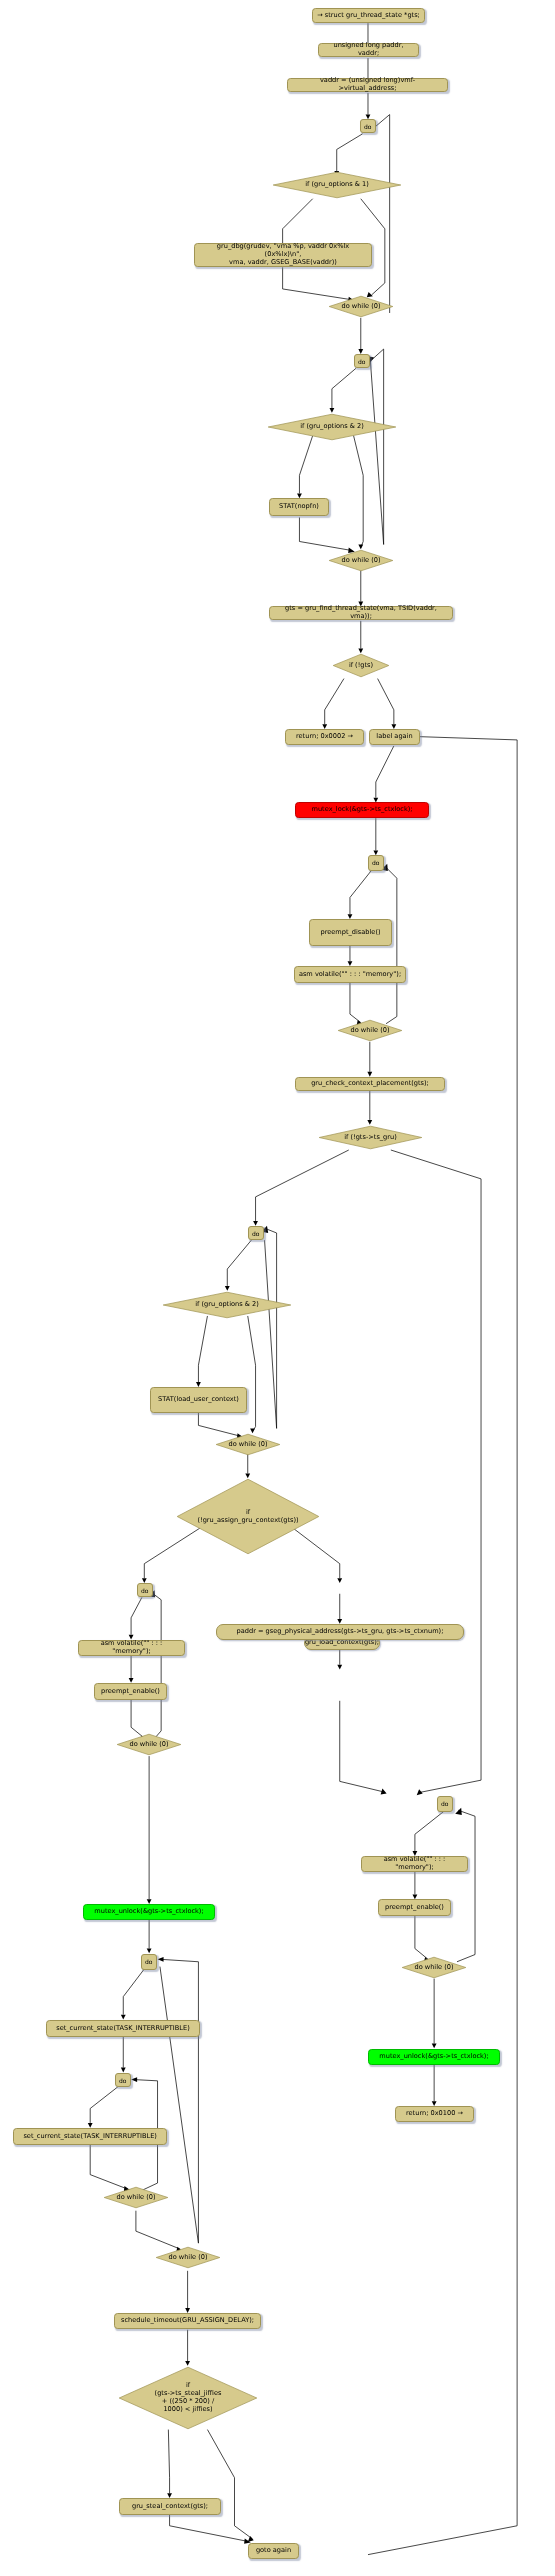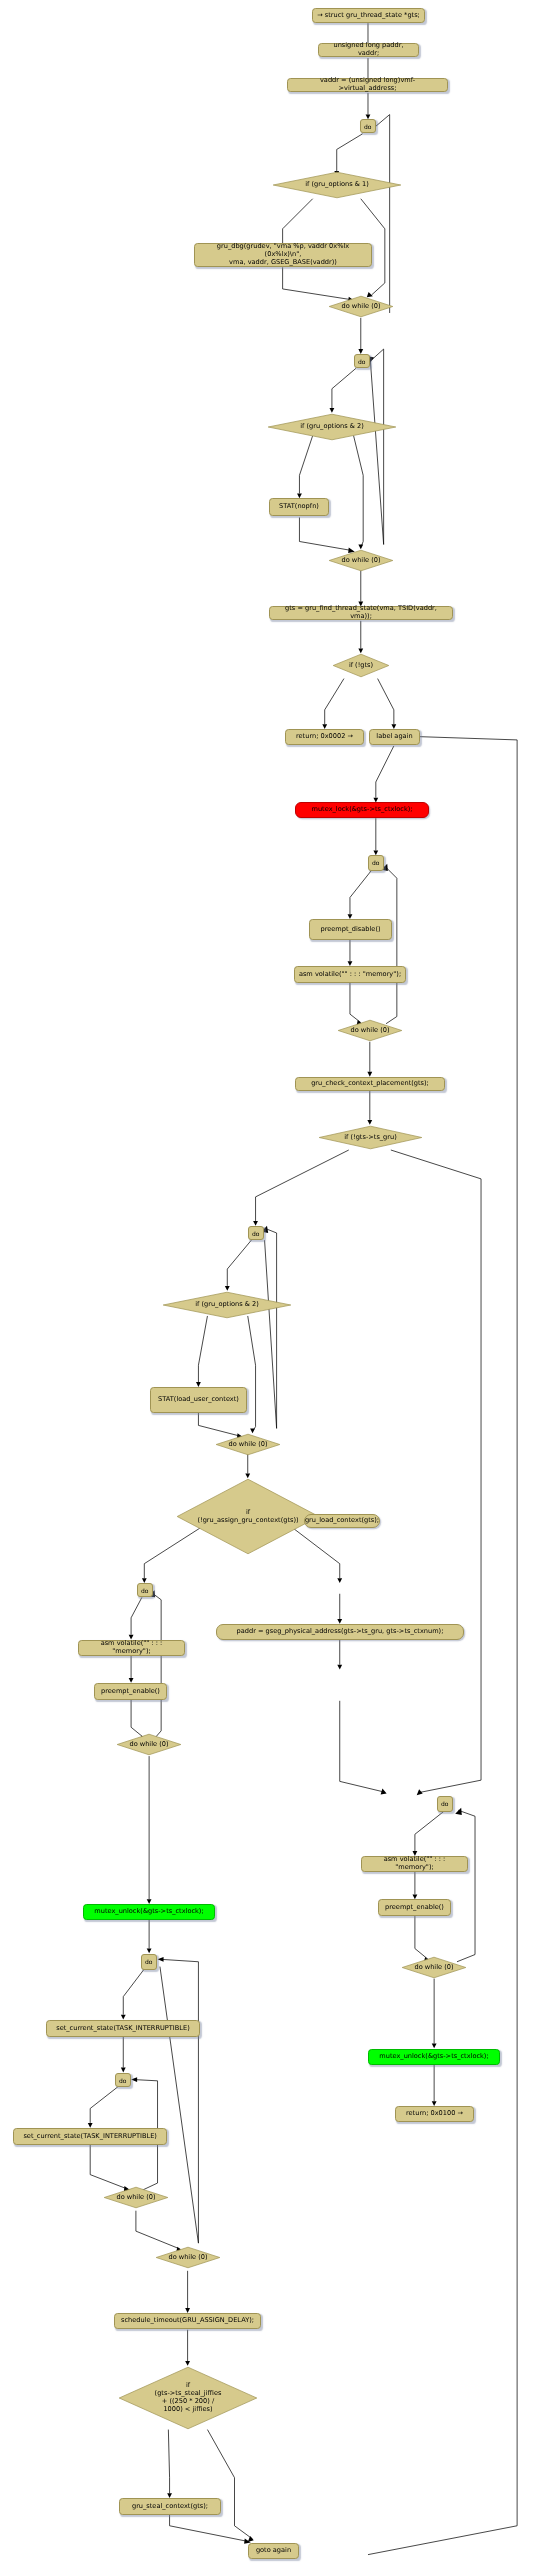--- a/index.html
+++ b/index.html
@@ -291,24 +291,24 @@
   <div class="node diamond" style="left:332px;top:653px;width:58px;height:25px;">
     <svg viewBox="0 0 96 42" preserveAspectRatio="none">
         <polygon points="48,2 94,21 48,40 2,21" fill="#D6CA8C" stroke="#A09454" stroke-width="1.2"></polygon>
       </svg>
     <span>if (!gts)</span>
   </div>
 
   <div class="node rect" style="left:285px;top:729px;width:79px;height:15.6px;">return; 0x0002 →</div>
   <div class="node rect" style="left:369px;top:729px;width:51px;height:15.6px;">label again</div>
 
-  <div class="node rect red" style="left:295px;top:802px;width:134px;height:15.6px;border-radius:6px;">mutex_lock(&amp;gts-&gt;ts_ctxlock);</div>
+  <div class="node rect red" style="left:295px;top:802px;width:134px;height:15.6px;">mutex_lock(&amp;gts-&gt;ts_ctxlock);</div>
 
   <div class="node rect tiny" style="left:368px;top:855px;width:15.6px;height:15.6px;">do</div>
-  <div class="node rect" style="left:309px;top:919px;width:83px;height:21px;">preempt_disable()</div>
+  <div class="node rect" style="left:309px;top:919px;width:83px;height:27px;">preempt_disable()</div>
   <div class="node rect" style="left:294px;top:966px;width:112px;height:17px;">asm volatile("" : : : "memory");</div>
 
   <div class="node diamond" style="left:337px;top:1019px;width:66px;height:23px;">
     <svg viewBox="0 0 110 38" preserveAspectRatio="none">
         <polygon points="55,2 108,19 55,36 2,19" fill="#D6CA8C" stroke="#A09454" stroke-width="1.2"></polygon>
       </svg>
     <span>do while (0)</span>
   </div>
 
   <div class="node rect" style="left:295px;top:1077px;width:150px;height:14.4px;">gru_check_context_placement(gts);</div>
@@ -340,21 +340,21 @@
 
   <div class="node diamond" style="left:176px;top:1478px;width:144px;height:77px;">
     <svg viewBox="0 0 240 128" preserveAspectRatio="none">
         <polygon points="120,2 238,64 120,126 2,64" fill="#D6CA8C" stroke="#A09454" stroke-width="1.2"></polygon>
       </svg>
     <span>if
 (!gru_assign_gru_context(gts))</span>
   </div>
 
   <div class="node rect tiny" style="left:137px;top:1583px;width:15.6px;height:14.4px;">do</div>
-  <div class="node rect" style="left:304px;top:1514px;width:76px;height:14.4px;border-radius:7px;">gru_load_context(gts);</div>
+  <div class="node rect" style="left:304px;top:1636px;width:76px;height:14.4px;border-radius:7px;">gru_load_context(gts);</div>
 
   <div class="node rect" style="left:78px;top:1640px;width:107px;height:15.6px;">asm volatile("" : : : "memory");</div>
   <div class="node rect" style="left:216px;top:1624px;width:248px;height:15.6px;border-radius:7px;">paddr = gseg_physical_address(gts-&gt;ts_gru, gts-&gt;ts_ctxnum);</div>
 
   <div class="node rect" style="left:94px;top:1683px;width:73px;height:17px;">preempt_enable()</div>
 
   <div class="node diamond" style="left:116px;top:1733px;width:66px;height:23px;">
     <svg viewBox="0 0 110 38" preserveAspectRatio="none">
         <polygon points="55,2 108,19 55,36 2,19" fill="#D6CA8C" stroke="#A09454" stroke-width="1.2"></polygon>
       </svg>

